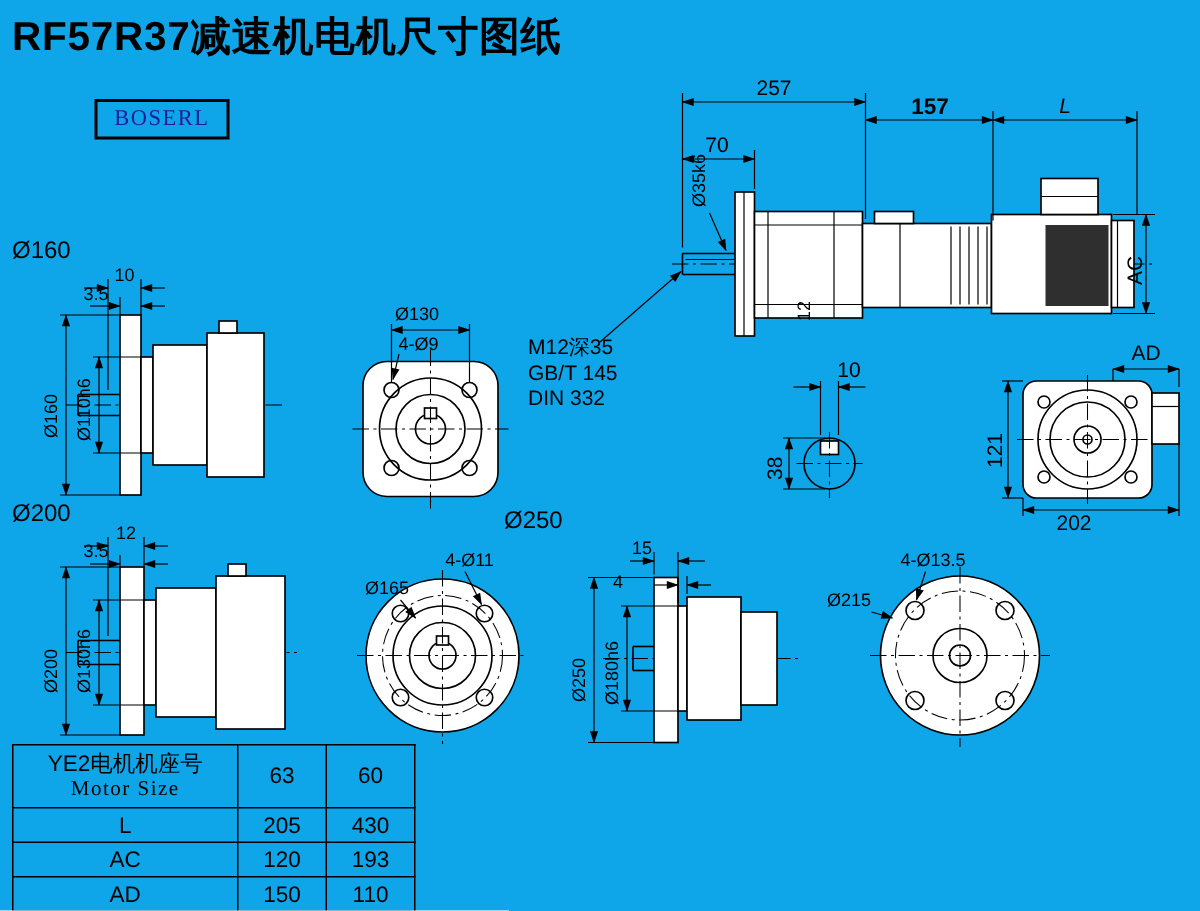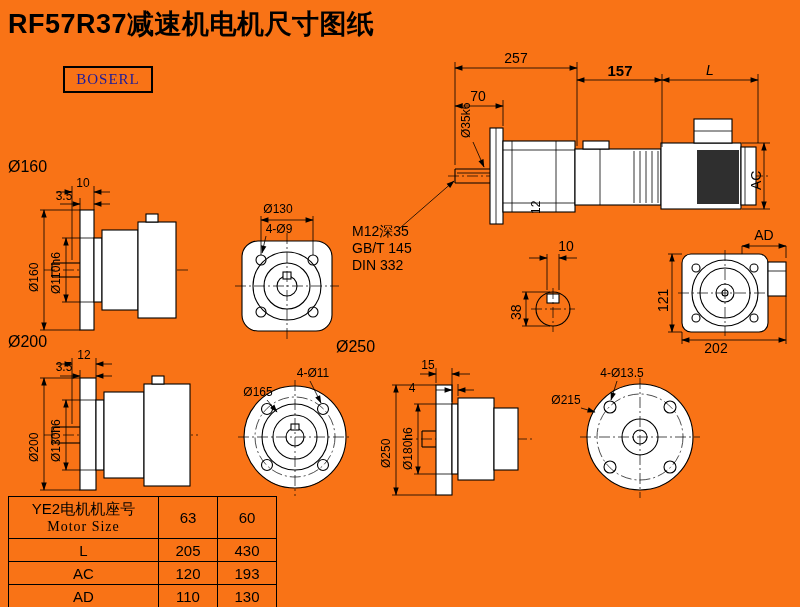--- a/index.html
+++ b/index.html
@@ -1,18 +1,18 @@
 <!DOCTYPE html>
 <html><head>
 <meta charset="utf-8">
 <style>
   *{margin:0;padding:0;box-sizing:border-box}
   html,body{background:#fff}
   body{font-family:"Liberation Sans",sans-serif;color:#000}
-  .canvas{position:relative;width:800px;height:607px;background:#f97316;overflow:hidden}
+  .canvas{position:relative;width:800px;height:607px;background:#0ea5e9;overflow:hidden}
   .title{position:absolute;left:8px;top:6px;font-size:27px;font-weight:bold;letter-spacing:.5px}
   .logo{position:absolute;left:63px;top:66px;width:90px;height:27px;border:2px solid #000;
         display:flex;align-items:center;justify-content:center;color:#1b1b9c;font-weight:normal;
         font-size:15px;letter-spacing:1px;font-family:"Liberation Serif",serif}
   svg.draw{position:absolute;left:0;top:0}
   
   .s{stroke:#000;stroke-width:1.1;fill:none}
   .sf{stroke:#000;stroke-width:1.1;fill:#fff}
   .d{stroke:#000;stroke-width:.8;fill:none}
   .cl{stroke:#000;stroke-width:.7;fill:none;stroke-dasharray:11 3 2 3}
@@ -307,19 +307,19 @@
       <td class="cv">205</td>
       <td class="cv">430</td>
     </tr>
     <tr>
       <td class="c0">AC</td>
       <td class="cv">120</td>
       <td class="cv">193</td>
     </tr>
     <tr>
       <td class="c0">AD</td>
+      <td class="cv">150</td>
       <td class="cv">110</td>
-      <td class="cv">130</td>
     </tr>
   </tbody>
     </table>
 
 </div>
 
 </body></html>

